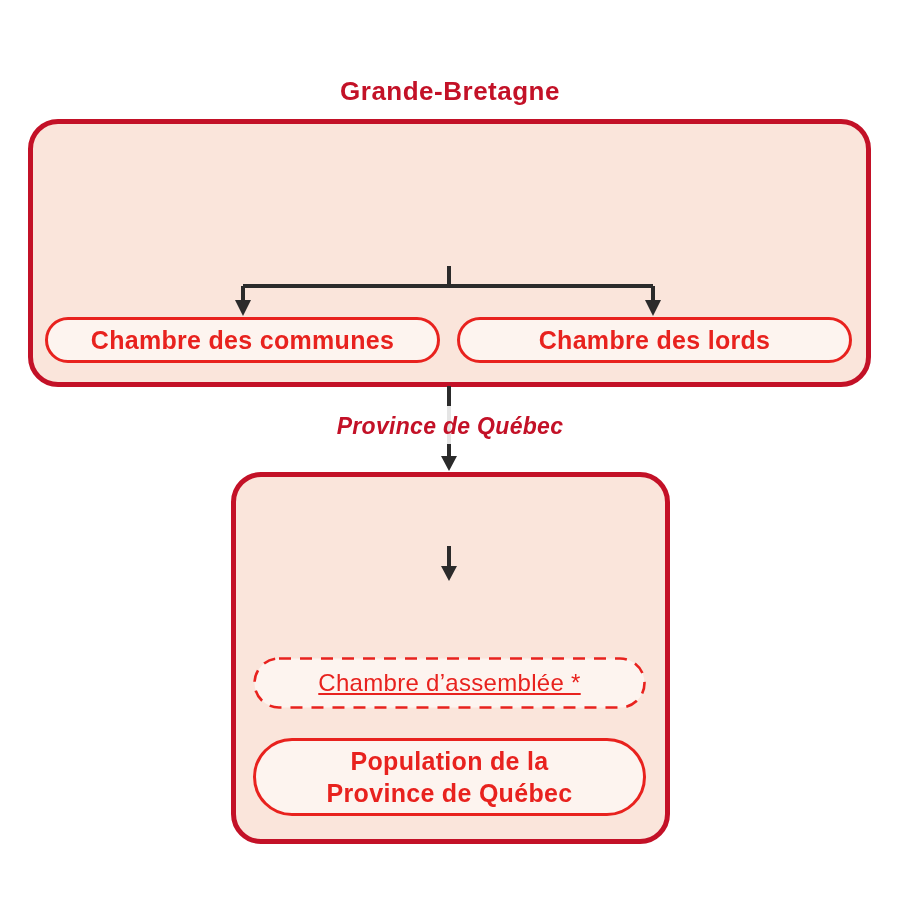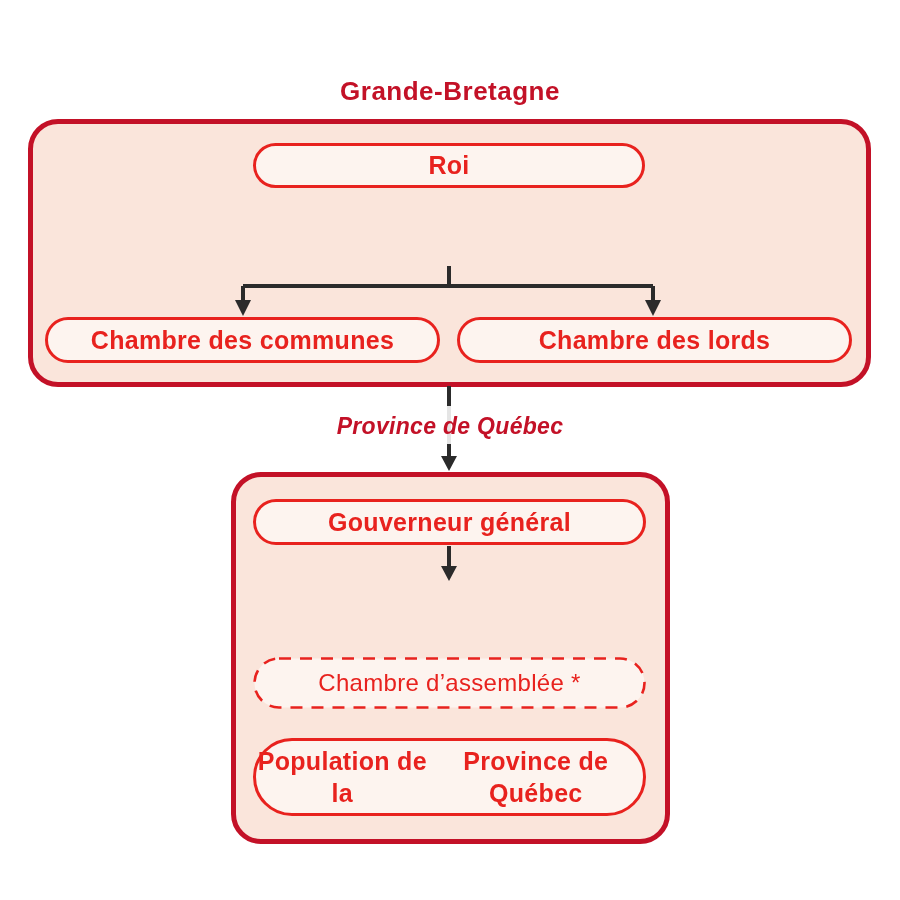--- a/index.html
+++ b/index.html
@@ -43,26 +43,26 @@
     color:var(--bright-red);
     font-size:25px;font-weight:bold;letter-spacing:.3px;
     text-align:center;
   }
   .node-roi{left:253px;top:143px;width:392px;height:45px;}
   .node-parlement{left:253px;top:221px;width:392px;height:45px;}
   .node-communes{left:45px;top:317px;width:395px;height:46px;}
   .node-lords{left:457px;top:317px;width:395px;height:46px;}
   .node-gouverneur{left:253px;top:499px;width:393px;height:46px;}
   .node-conseil{left:253px;top:583px;width:393px;height:45px;}
-  .node-population{left:253px;top:738px;width:393px;height:78px;flex-direction:row;line-height:1.3;text-align:center;}
+  .node-population{left:253px;top:738px;width:393px;height:78px;flex-direction:column;line-height:1.3;text-align:center;}
   .node-dashed{
     position:absolute;left:253px;top:657px;width:393px;height:52px;
     display:flex;align-items:center;justify-content:center;
     color:var(--bright-red);font-size:24px;font-weight:normal;letter-spacing:.3px;
-    border:none;background:transparent;
+    border:none;background:transparent;text-decoration:underline;
   }
   .node-dashed svg{position:absolute;left:0;top:0;width:100%;height:100%;}
   .node-dashed .dash-rect{fill:var(--node-fill);stroke:var(--bright-red);stroke-width:2.6;}
   .node-dashed span{position:relative;}
   .connector-layer{position:absolute;left:0;top:0;width:900px;height:900px;pointer-events:none;}
   .connector-layer path{stroke:var(--connector);stroke-width:4;fill:none;}
   .connector-layer polygon{fill:var(--connector);stroke:none;}
   .transition-label-bg{
     position:absolute;left:428px;top:406px;width:50px;height:38px;
     background:rgba(255,255,255,.88);
@@ -100,33 +100,27 @@
     </g>
     <g>
       <path d="M449 546 V568"></path>
       <polygon points="441,566 457,566 449,581"></polygon>
     </g>
   </svg>
 
   <div class="transition-label-bg"></div>
   <div class="transition-label">Province de Québec</div>
 
-  <div class="node node-roi">
-    <span>Roi</span>
-  </div>
   <div class="node node-communes">
     <span>Chambre des communes</span>
   </div>
   <div class="node node-lords">
     <span>Chambre des lords</span>
   </div>
 
-  <div class="node node-gouverneur">
-    <span>Gouverneur général</span>
-  </div>
   <div class="node-dashed">
     <svg viewBox="0 0 393 52">
       <rect class="dash-rect" x="1.5" y="1.5" width="390" height="49" rx="24.5" ry="24.5" stroke-dasharray="12 9"></rect>
     </svg>
     <span>Chambre d’assemblée *</span>
   </div>
   <div class="node node-population">
     <span>Population de la</span>
     <span>Province de Québec</span>
   </div>

